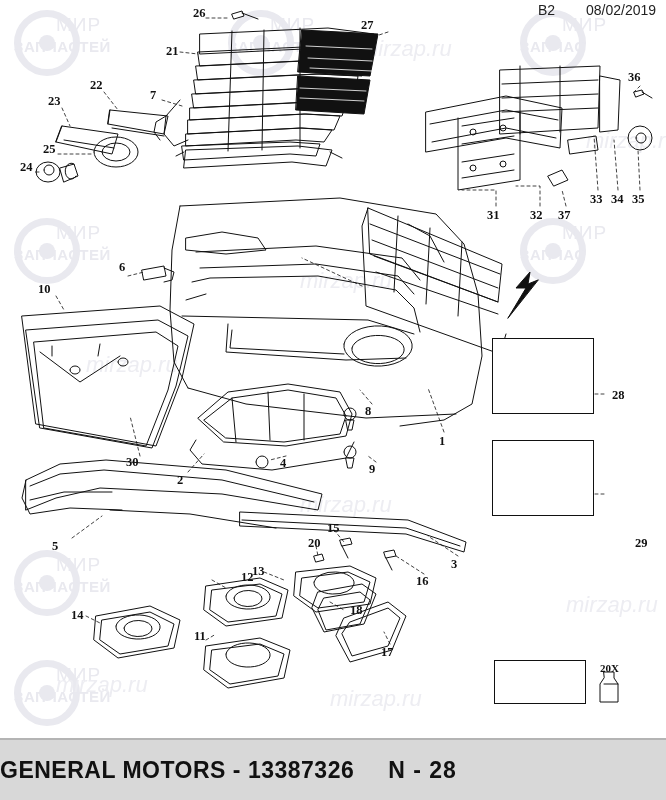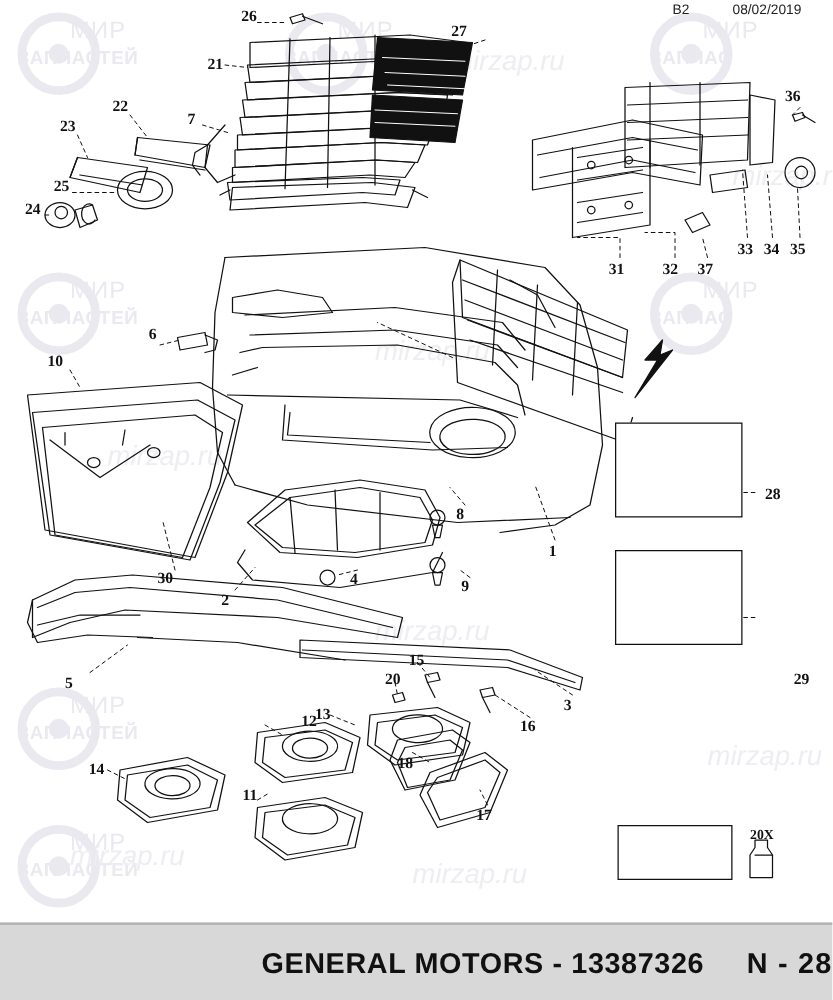--- a/index.html
+++ b/index.html
@@ -18,34 +18,34 @@
     font-family:"Liberation Sans", sans-serif;
     pointer-events:none;
     user-select:none;
     white-space:nowrap;
   }
   .wm-logo{width:52px;height:52px;border-radius:50%;border:7px solid #e9e9ef;position:absolute;}
   .wm-logo:after{content:"";position:absolute;left:50%;top:50%;width:16px;height:16px;background:#e9e9ef;border-radius:50%;transform:translate(-50%,-50%);}
   .wm-txt1{font-size:19px;font-weight:normal;letter-spacing:1px;}
   .wm-txt2{font-size:15px;font-weight:bold;letter-spacing:0.5px;}
   .wm-mirzap{font-size:22px;color:#ededf2;font-style:italic;}
-  .hdr{position:absolute;font-size:11px;color:#222;}
+  .hdr{position:absolute;font-size:14px;color:#222;}
   #svgwrap{position:absolute;left:0;top:0;width:666px;height:800px;}
   .lbl{
     position:absolute;
     font-size:12.5px;
     font-weight:bold;
     color:#111;
     font-family:"Liberation Serif", serif;
   }
   .footer{
     position:absolute;left:0;bottom:0;width:666px;height:62px;
     background:#d8d8d8;
     border-top:2px solid #b4b4b4;
-    display:flex;align-items:center;justify-content:flex-end;
+    display:flex;align-items:center;justify-content:flex-start;
     box-sizing:border-box;
   }
   .footer-inner{display:flex;align-items:center;gap:34px;}
   .footer-title{font-size:23px;font-weight:bold;letter-spacing:0.5px;color:#111;}
   .footer-page{font-size:23px;font-weight:bold;letter-spacing:1px;color:#111;}
   .inset{
     position:absolute;border:1.4px solid #111;background:#fff;
   }
 </style>
 </head>
@@ -375,21 +375,21 @@
   <div class="lbl" style="left:369px;top:462px;">9</div>
   <div class="lbl" style="left:177px;top:473px;">2</div>
   <div class="lbl" style="left:635px;top:488px;margin-top:48px;">29</div>
   <div class="lbl" style="left:52px;top:539px;">5</div>
   <div class="lbl" style="left:327px;top:521px;">15</div>
   <div class="lbl" style="left:451px;top:557px;">3</div>
   <div class="lbl" style="left:308px;top:536px;">20</div>
   <div class="lbl" style="left:252px;top:564px;">13</div>
   <div class="lbl" style="left:200px;top:570px;margin-left:41px;">12</div>
   <div class="lbl" style="left:416px;top:574px;">16</div>
-  <div class="lbl" style="left:318px;top:603px;">18</div>
+  <div class="lbl" style="left:318px;top:603px;padding-left:32px;">18</div>
   <div class="lbl" style="left:71px;top:608px;">14</div>
   <div class="lbl" style="left:194px;top:629px;">11</div>
   <div class="lbl" style="left:381px;top:645px;">17</div>
 
   <div class="footer">
     <div class="footer-inner">
       <div class="footer-title">GENERAL MOTORS - 13387326</div>
       <div class="footer-page">N - 28</div>
     </div>
   </div>

